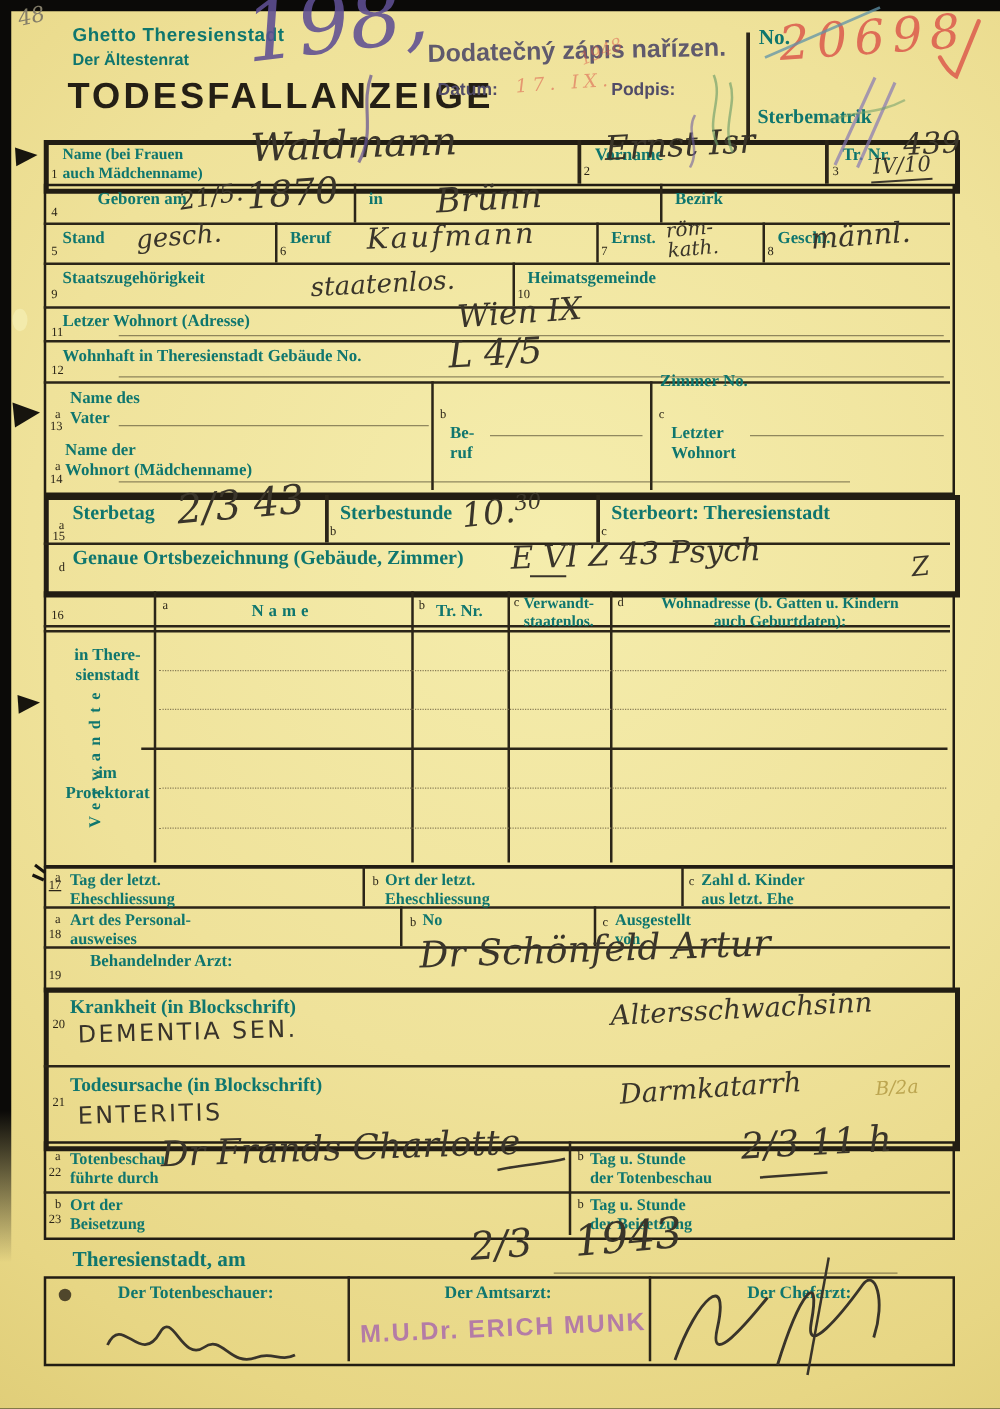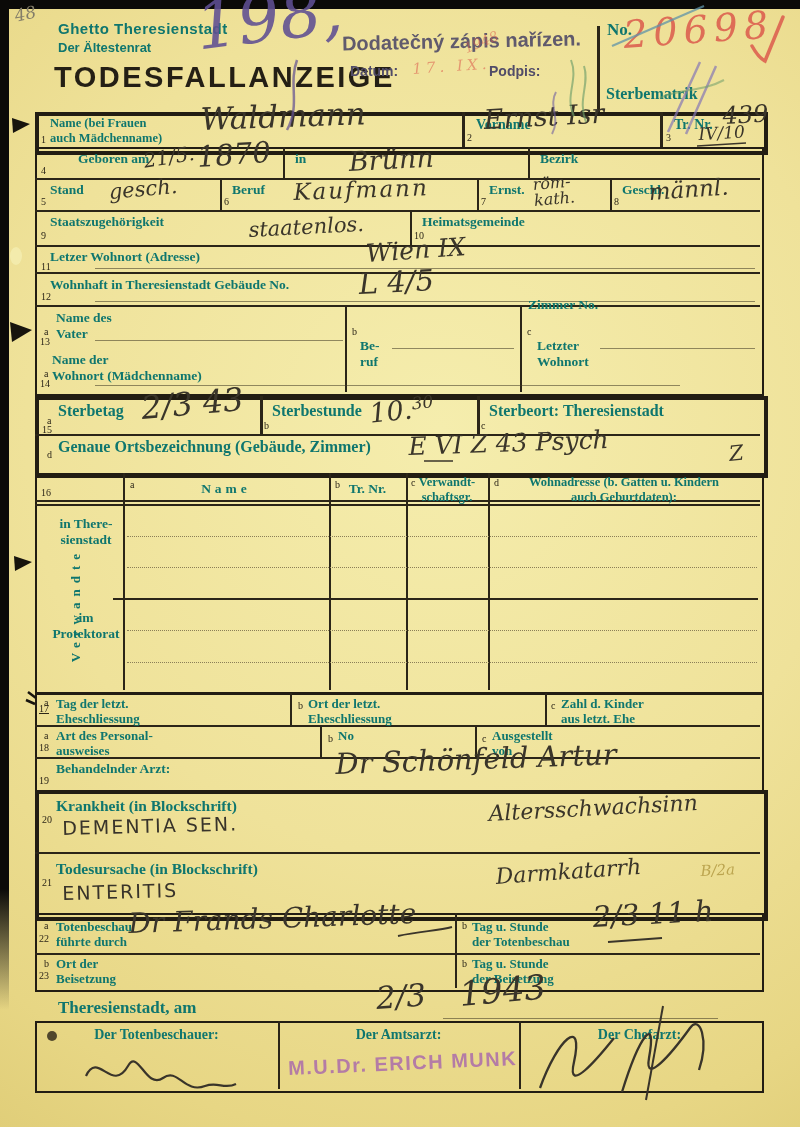--- a/index.html
+++ b/index.html
@@ -167,21 +167,21 @@
 <div class="abs vl" style="left:329px;top:473px;height:217px;"></div>
 <div class="abs vl" style="left:406px;top:473px;height:217px;"></div>
 <div class="abs vl" style="left:488px;top:473px;height:217px;"></div>
 <div class="abs num" style="left:41px;top:487px;">16</div>
 <div class="abs mk" style="left:130px;top:479px;">a</div>
 <div class="abs lbl" style="left:123px;top:481px;width:206px;text-align:center;font-size:13.5px;letter-spacing:4px;">Name</div>
 <div class="abs mk" style="left:335px;top:479px;">b</div>
 <div class="abs lbl" style="left:329px;top:481px;width:77px;text-align:center;font-size:13.5px;">Tr. Nr.</div>
 <div class="abs mk" style="left:411px;top:477px;">c</div>
 <div class="abs lbl pre" style="left:406px;top:475px;width:82px;text-align:center;font-size:12.5px;">Verwandt-
-schaftsgr.</div>
+staatenlos.</div>
 <div class="abs mk" style="left:494px;top:477px;">d</div>
 <div class="abs lbl pre" style="left:488px;top:475px;width:272px;text-align:center;font-size:12.5px;">Wohnadresse (b. Gatten u. Kindern
 auch Geburtdaten):</div>
 
 <div class="abs dot" style="left:127px;top:536px;width:630px;"></div>
 <div class="abs dot" style="left:127px;top:567px;width:630px;"></div>
 <div class="abs hl" style="left:113px;top:598px;width:645px;"></div>
 <div class="abs dot" style="left:127px;top:630px;width:630px;"></div>
 <div class="abs dot" style="left:127px;top:662px;width:630px;"></div>
 
@@ -212,21 +212,21 @@
 <div class="abs mk" style="left:44px;top:730px;">a</div>
 <div class="abs lbl pre" style="left:56px;top:728px;font-size:13px;">Art des Personal-
 ausweises</div>
 <div class="abs num" style="left:39px;top:742px;">18</div>
 <div class="abs mk" style="left:328px;top:733px;">b</div>
 <div class="abs lbl" style="left:338px;top:728px;font-size:13px;">No</div>
 <div class="abs mk" style="left:482px;top:733px;">c</div>
 <div class="abs lbl pre" style="left:492px;top:728px;font-size:13px;">Ausgestellt
 von</div>
 
-<div class="abs lbl" style="left:56px;top:761px;font-size:13.5px;">Behandelnder Arzt:</div>
+<div class="abs lbl" style="left:72px;top:761px;font-size:13.5px;">Behandelnder Arzt:</div>
 <div class="abs num" style="left:39px;top:775px;">19</div>
 <div class="abs hw" style="left:335px;top:750px;font-size:29px;transform:rotate(-2deg);">Dr Schönfeld Artur</div>
 
 <div class="box heavy" style="left:35px;top:790px;width:725px;height:123px;"></div>
 <div class="abs hl" style="left:35px;top:852px;width:725px;"></div>
 <div class="abs lbl" style="left:56px;top:797px;font-size:15.5px;">Krankheit (in Blockschrift)</div>
 <div class="abs num" style="left:42px;top:814px;">20</div>
 <div class="abs hwblock" style="left:62px;top:817px;font-size:19px;transform:rotate(-1.5deg);">DEMENTIA SEN.</div>
 <div class="abs hw" style="left:488px;top:803px;font-size:22px;transform:rotate(-3deg);">Altersschwachsinn</div>
 <div class="abs lbl" style="left:56px;top:860px;font-size:15.5px;">Todesursache (in Blockschrift)</div>

